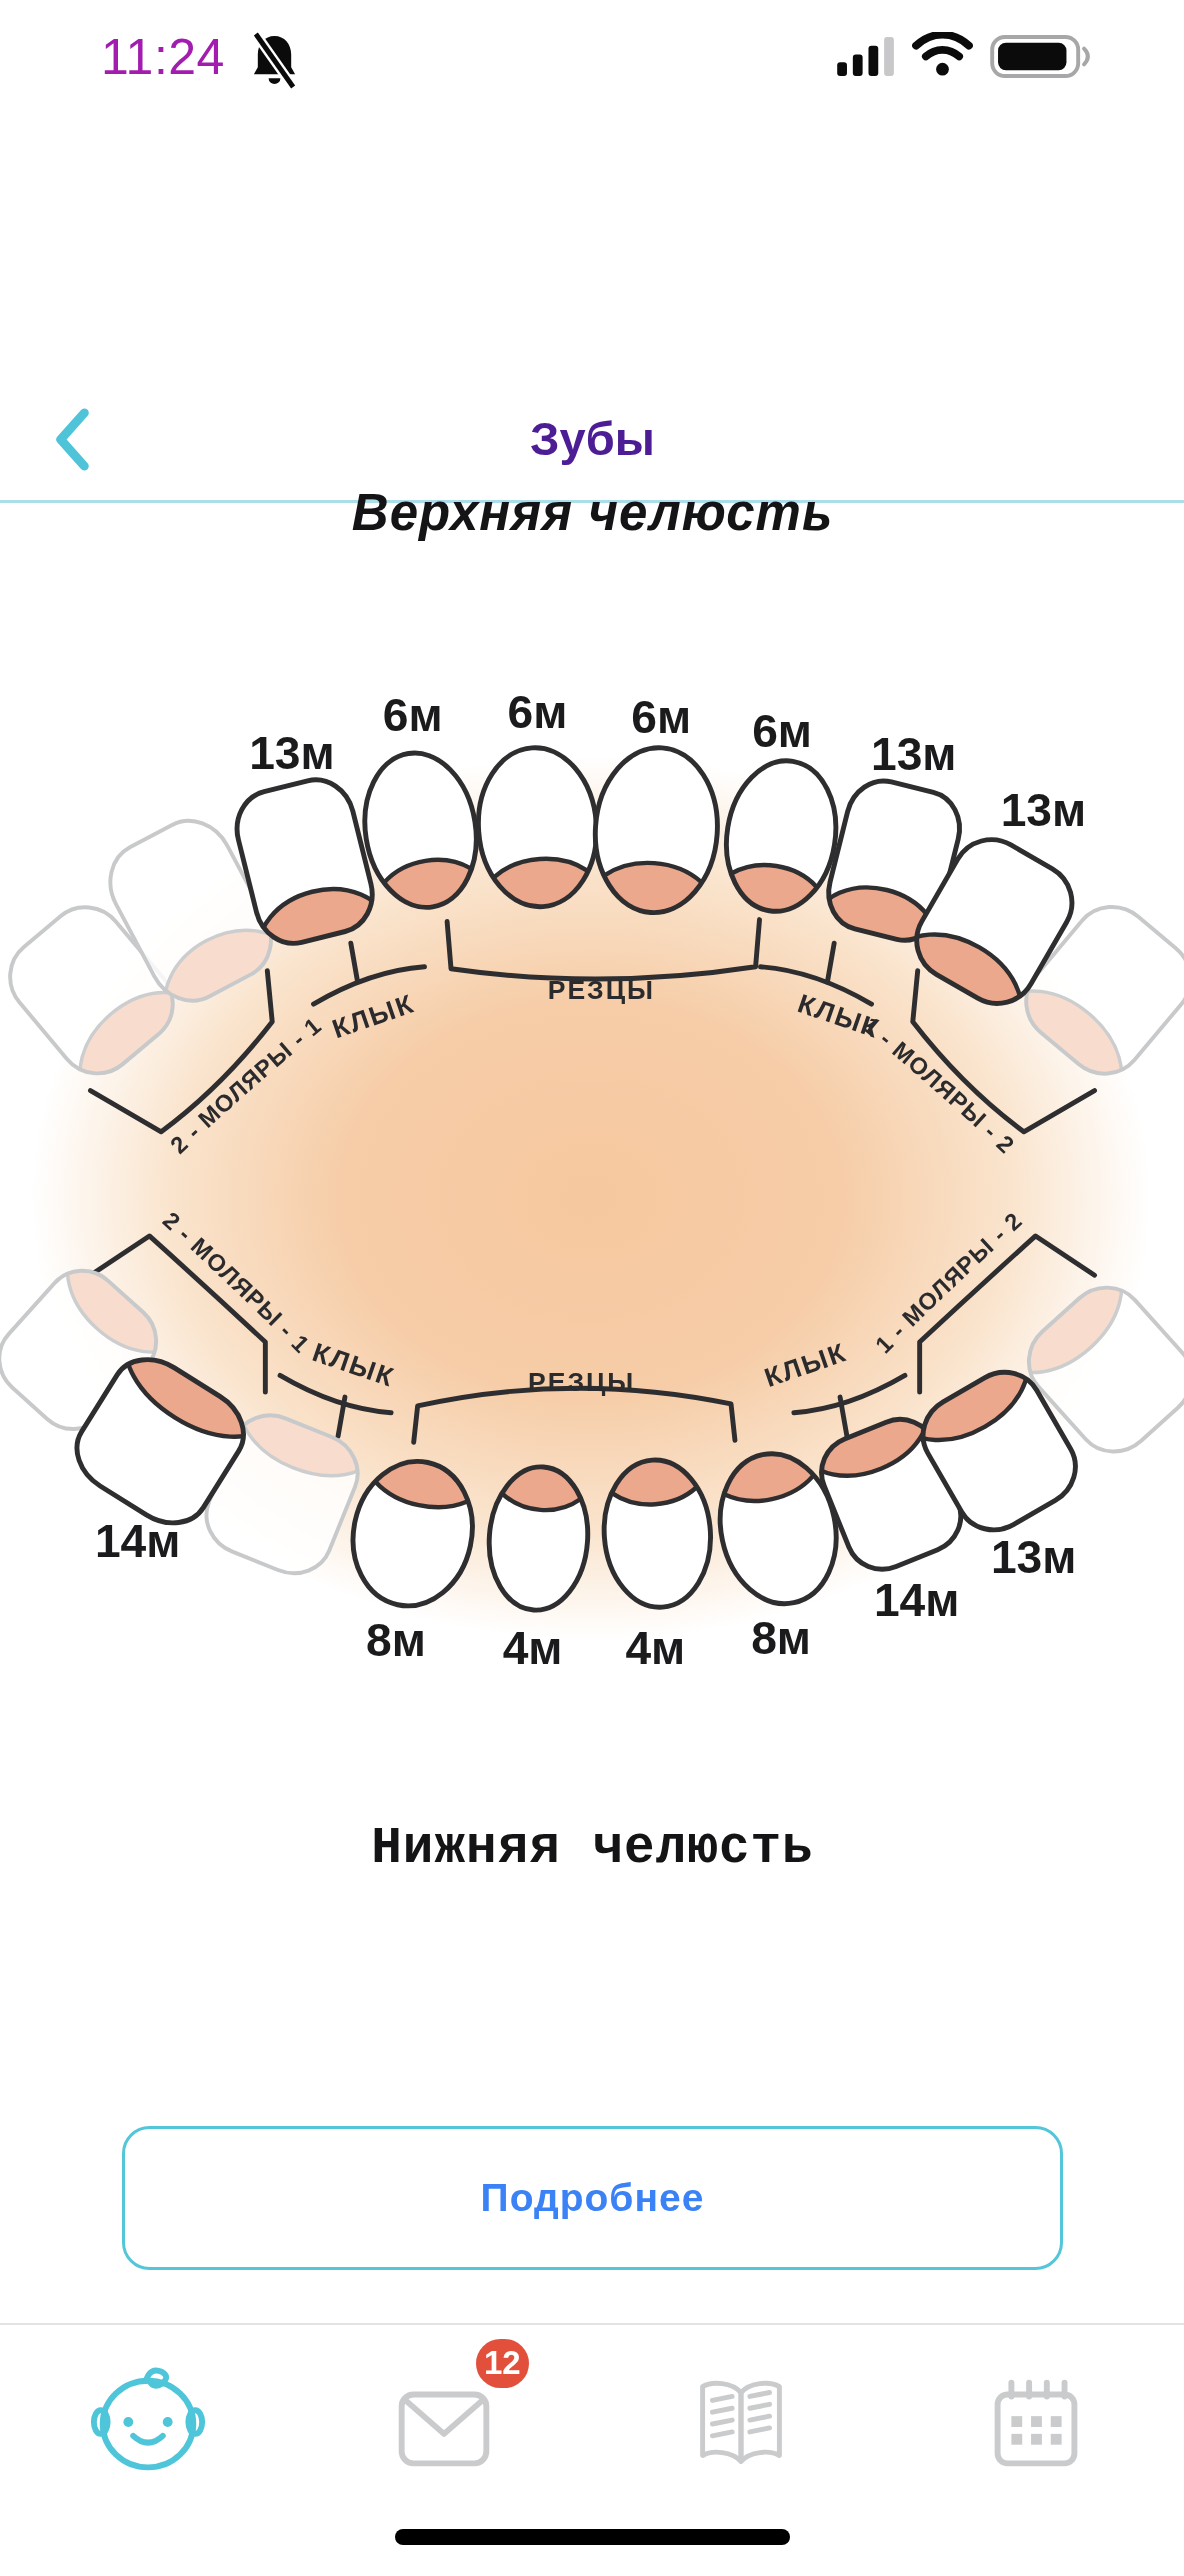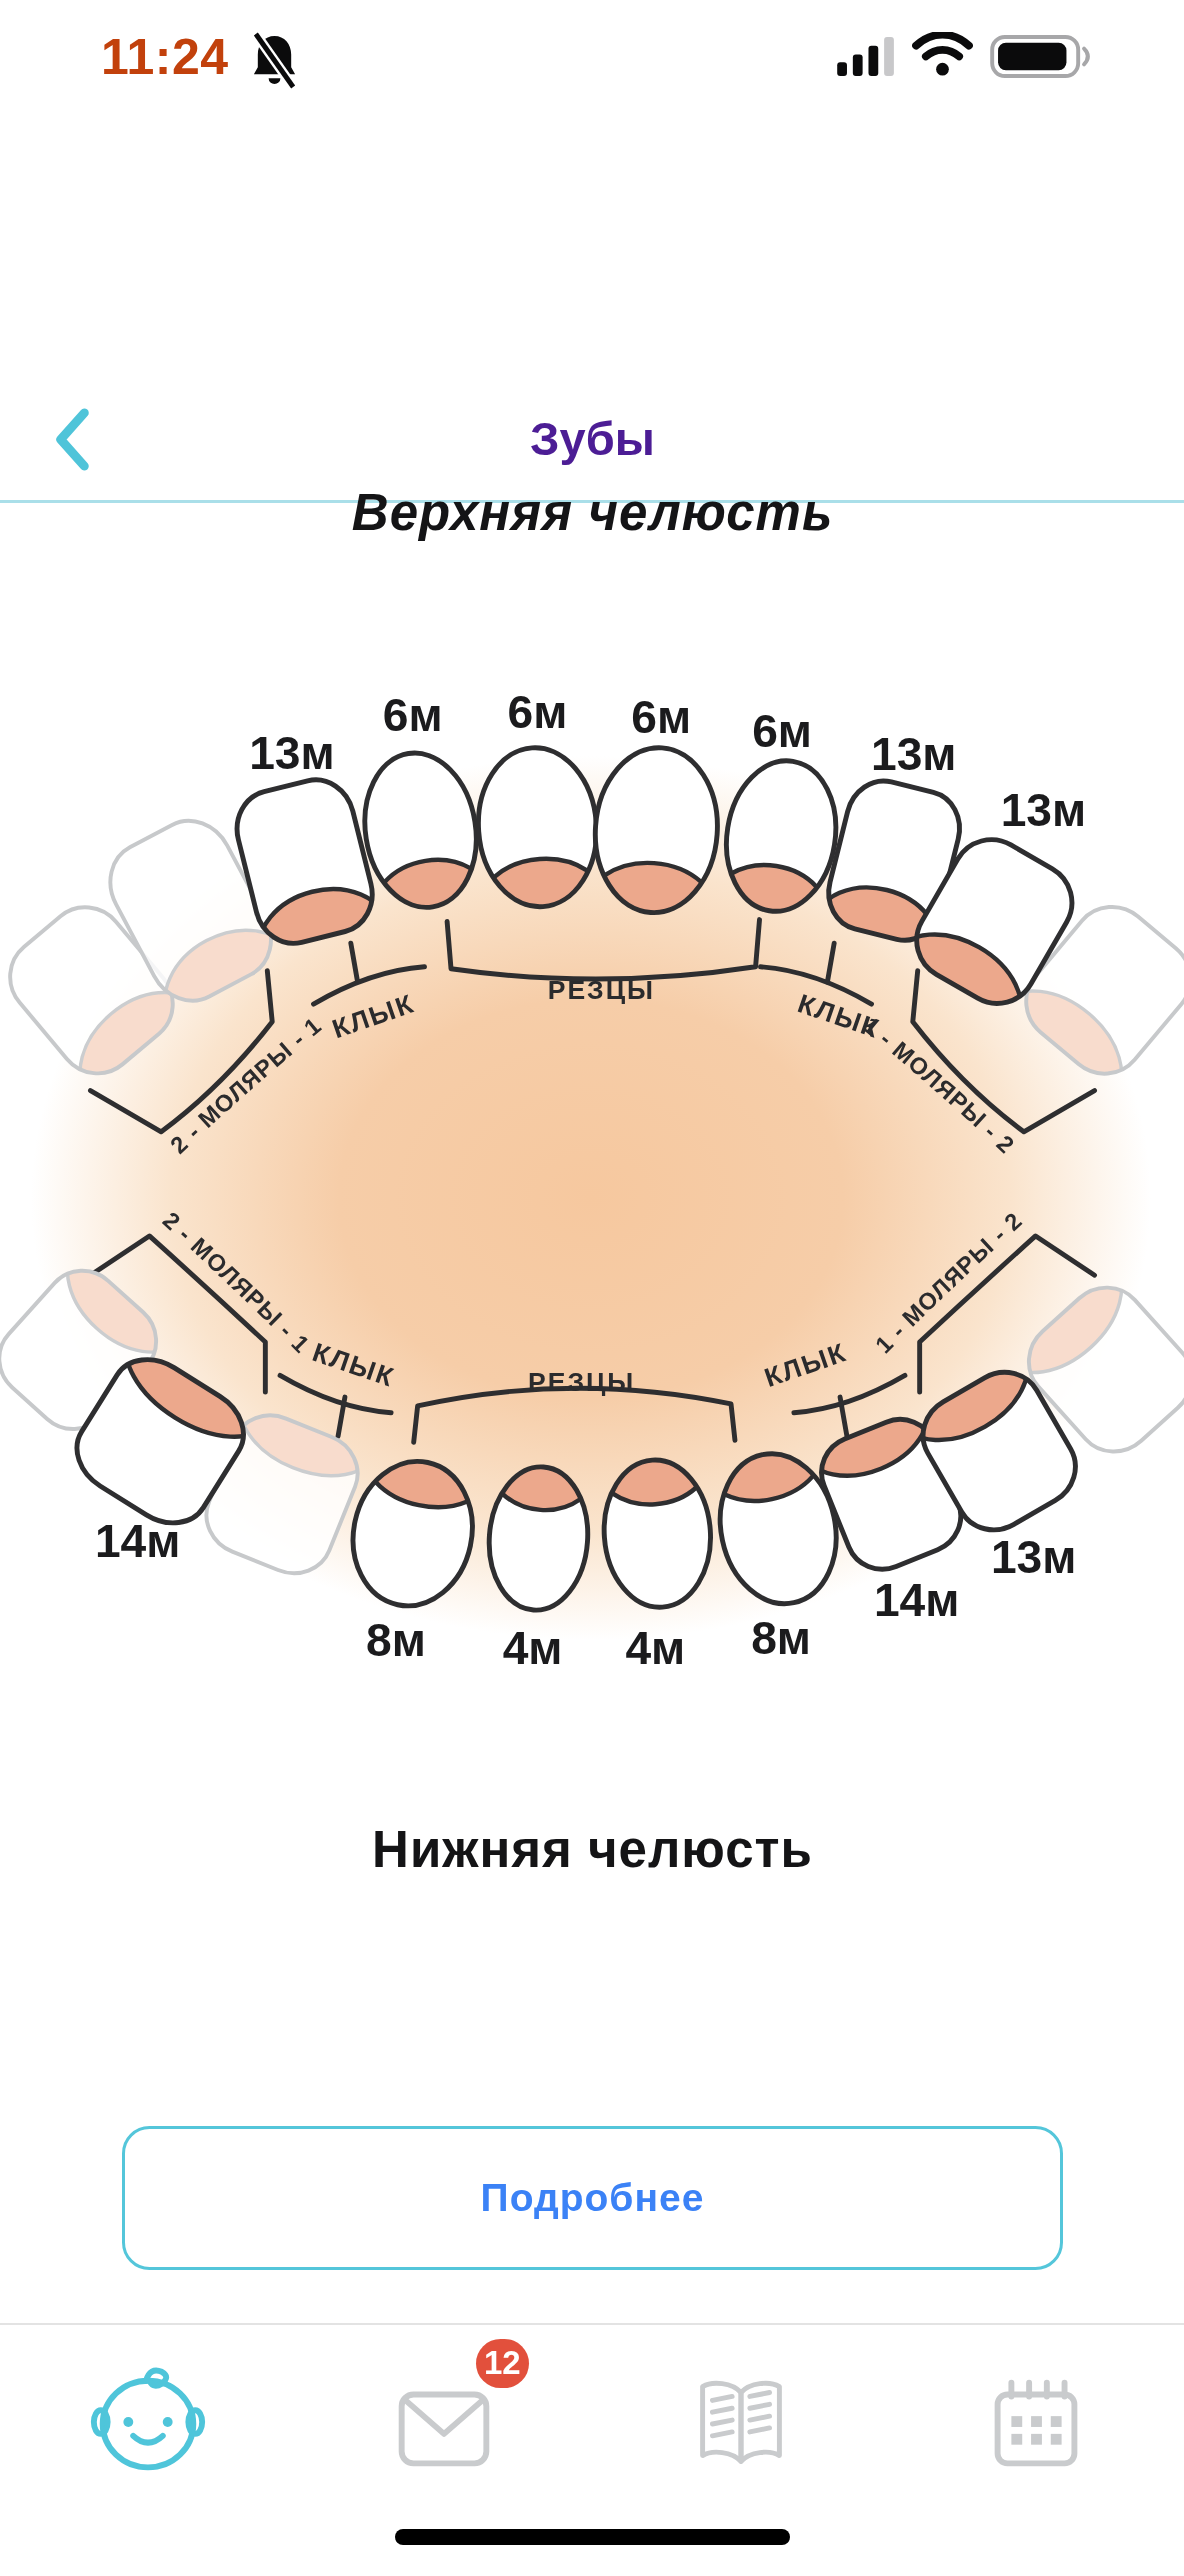--- a/index.html
+++ b/index.html
@@ -1,35 +1,35 @@
 <!DOCTYPE html>
 <html><head>
 <meta charset="utf-8">
 <style>
   * { margin:0; padding:0; box-sizing:border-box; }
   html,body { width:1185px; height:2576px; background:#fff; font-family:"Liberation Sans", sans-serif; }
   #screen { position:relative; width:1185px; height:2576px; overflow:hidden; background:#fff; }
 
   
   .statusbar { position:absolute; top:0; left:0; width:1185px; height:118px; }
-  .time { position:absolute; left:101px; top:27.5px; font-size:50px; font-weight:700; color:#c2410c; letter-spacing:0.5px; }
+  .time { position:absolute; left:101px; top:27.5px; font-size:50px; font-weight:400; color:#a21caf; letter-spacing:0.5px; }
   .bell { position:absolute; left:248px; top:32px; }
   .sig  { position:absolute; left:837px; top:35px; }
   .wifi { position:absolute; left:912px; top:32px; }
   .batt { position:absolute; left:990px; top:35px; }
 
   
   .nav { position:absolute; top:187px; left:0; width:1185px; height:128px; background:#fff; }
   .back { position:absolute; left:39px; top:218px; width:69px; height:69px; cursor:pointer; }
   .navtitle { position:absolute; left:0; top:224px; width:1185px; text-align:center; font-size:47px; font-weight:700; color:#4c1d95; }
   .navdivider { position:absolute; top:313px; left:0; width:1185px; height:2.9px; background:#aadfe9; }
 
   .jaw-heading { position:absolute; left:0; width:1185px; text-align:center; font-size:51px; font-weight:700; color:#141416; letter-spacing:1px; }
   #upper-heading { top:483px;font-style:italic; }
-  #lower-heading { top:1820px; }
+  #lower-heading { top:1820px;font-family:Liberation Mono, monospace; }
 
   
   .mouth-glow { position:absolute; left:31px; top:756px; width:1120px; height:884px;
     background:radial-gradient(closest-side, #f6c89f 0%, #f6cda8 45%, #fae4cd 75%, rgba(255,255,255,0) 100%); }
   svg.diagram { position:absolute; left:0; top:0; width:1185px; height:2576px; }
   .bracket { fill:none; stroke:#2e2e30; stroke-width:5; stroke-linecap:round; stroke-linejoin:round; }
   .section-label { font-family:"Liberation Sans", sans-serif; font-size:27px; font-weight:700; fill:#2b2b2d; letter-spacing:2px; }
   .molar-label  { font-family:"Liberation Sans", sans-serif; font-size:24px; font-weight:700; fill:#2b2b2d; letter-spacing:1px; }
   .age-label { font-family:"Liberation Sans", sans-serif; font-size:47px; font-weight:700; fill:#1b1b1d; }
   .tooth-crown { fill:#ffffff; stroke:none; }

